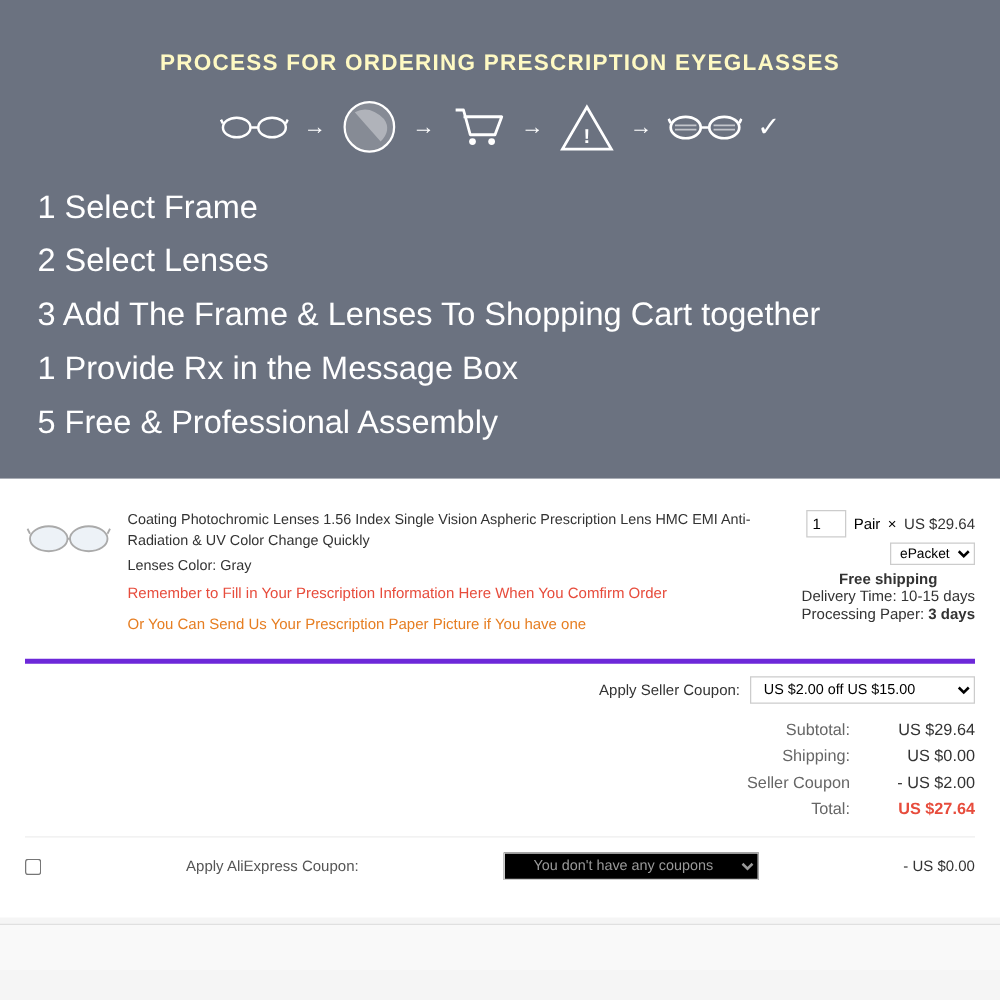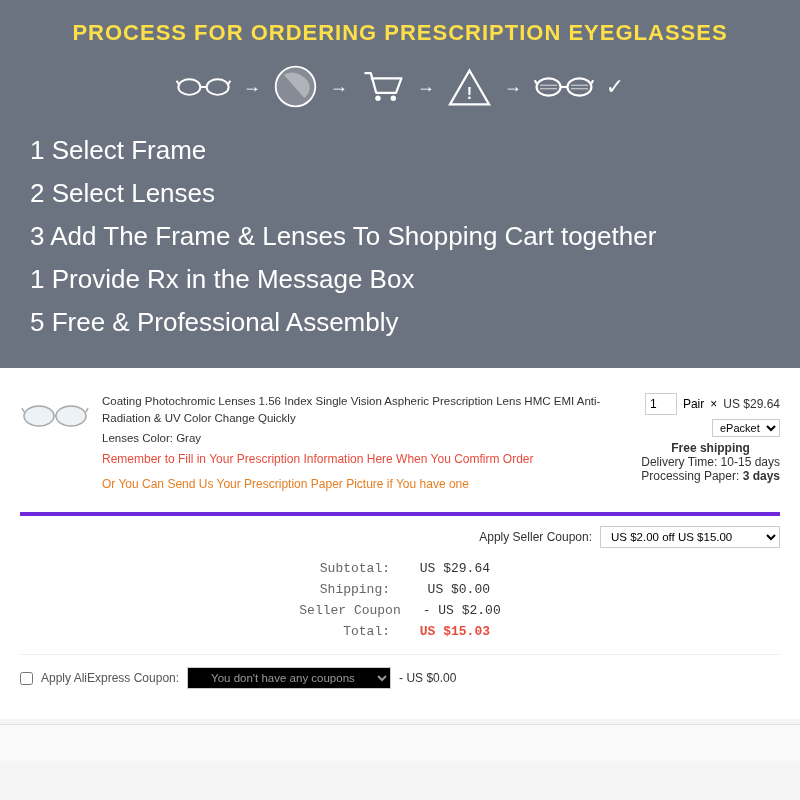--- a/index.html
+++ b/index.html
@@ -12,25 +12,26 @@
     }
 
     
     .header-banner {
       background: #6b7280;
       padding: 20px 30px 25px;
       color: white;
     }
     .banner-title {
       text-align: center;
-      font-size: 22px;
+      font-size: 18px;
       font-weight: bold;
       letter-spacing: 1px;
       margin-bottom: 18px;
-      color: #fde047;
+      color: #fef9c3;
+      margin-top: 20px;
     }
     .process-icons {
       display: flex;
       align-items: center;
       justify-content: center;
       gap: 8px;
       margin-bottom: 20px;
     }
     .process-icon {
       display: flex;
@@ -199,46 +200,45 @@
       min-width: 180px;
     }
 
     
     .summary-table {
       width: 100%;
       margin: 5px 0;
     }
     .summary-row {
       display: flex;
-      justify-content: center;
+      justify-content: flex-end;
       gap: 20px;
       font-size: 13px;
       padding: 3px 0;
       color: #333;
-      font-family: Liberation Mono, monospace;
     }
     .summary-label {
       text-align: right;
       min-width: 80px;
       color: #666;
     }
     .summary-value {
       min-width: 80px;
       text-align: right;
     }
     .total-value {
       color: #e74c3c;
       font-weight: bold;
     }
 
     
     .ali-coupon-row {
       display: flex;
       align-items: center;
-      justify-content: flex-start;
+      justify-content: space-between;
       gap: 8px;
       margin: 12px 0 15px 0;
       font-size: 12px;
       color: #555;
       border-top: 1px solid #eee;
       padding-top: 12px;
     }
     .ali-coupon-checkbox {
       width: 13px;
       height: 13px;
@@ -408,21 +408,21 @@
     <div class="summary-row">
       <span class="summary-label">Shipping:</span>
       <span class="summary-value">US $0.00</span>
     </div>
     <div class="summary-row">
       <span class="summary-label">Seller Coupon</span>
       <span class="summary-value">- US $2.00</span>
     </div>
     <div class="summary-row">
       <span class="summary-label">Total:</span>
-      <span class="summary-value total-value">US $15.03</span>
+      <span class="summary-value total-value">US $27.64</span>
     </div>
   </div>
 
   <div class="ali-coupon-row">
     <input type="checkbox" class="ali-coupon-checkbox" style="">
     <span>Apply AliExpress Coupon:</span>
     <select class="ali-coupon-select">
       <option>You don't have any coupons</option>
     </select>
     <span class="ali-coupon-discount">- US $0.00</span>

